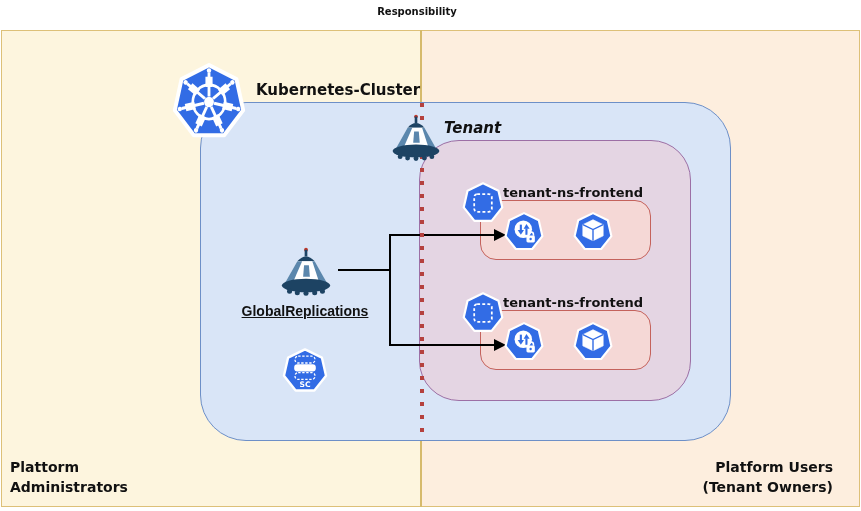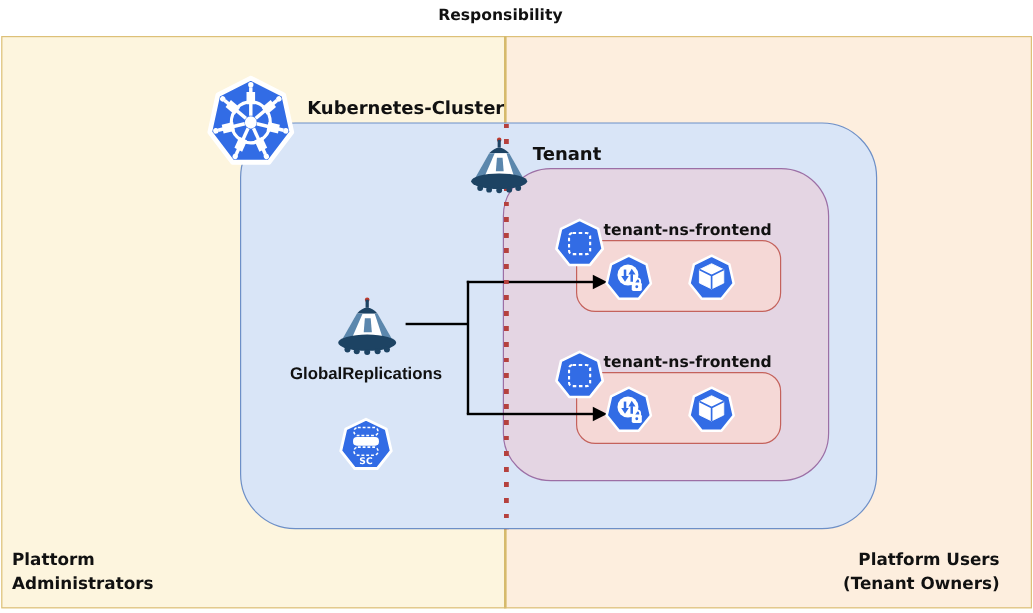--- a/index.html
+++ b/index.html
@@ -5,44 +5,44 @@
   html,body{margin:0;padding:0;background:#ffffff;}
   #stage{
     position:relative;width:861px;height:511px;overflow:hidden;
     font-family:"DejaVu Sans",sans-serif;color:#111;background:#ffffff;
   }
   .abs{position:absolute;}
   .zone{box-sizing:border-box;border:1.5px solid #ddc078;}
   #zone-left{left:1px;top:30px;width:420px;height:477px;background:#fdf5de;}
   #zone-right{left:421px;top:30px;width:439px;height:477px;background:#fdeede;}
   #divider{left:420px;top:30px;width:2px;height:477px;background:#d6ba6c;}
-  #title{top:6px;left:417px;transform:translateX(-50%);font-size:13px;font-weight:bold;white-space:nowrap;}
+  #title{top:6px;left:417px;transform:translateX(-50%);font-size:10px;font-weight:bold;white-space:nowrap;}
   #cluster-box{
     left:200px;top:102px;width:531px;height:339px;border-radius:46px;
     background:#d9e5f7;border:1.5px solid #6d8fc7;box-sizing:border-box;
   }
   #responsibility-line{
     left:420px;top:103px;width:4px;height:338px;
     background:repeating-linear-gradient(to bottom,#b5413e 0 4px,transparent 4px 13px);
     z-index:6;
   }
   #tenant-box{
     left:419px;top:140px;width:272px;height:261px;border-radius:40px;
     background:#e4d5e3;border:1.5px solid #9c6fa5;box-sizing:border-box;z-index:4;
   }
   .ns-box{
     width:171px;height:60px;border-radius:16px;background:#f5d8d6;
     border:1.5px solid #c4625c;box-sizing:border-box;z-index:5;
   }
   .lbl{font-weight:bold;white-space:nowrap;z-index:8;}
   #k8s-label{left:256px;top:81px;font-size:15px;text-align:center;}
-  #tenant-label{left:444px;top:119px;font-size:15px;}
+  #tenant-label{left:444px;top:119px;font-size:15px;font-style:italic;}
   .ns-label{font-size:13px;}
   #gr-label{left:305px;top:303px;transform:translateX(-50%);font-size:14px;
-    font-family:"Liberation Sans",sans-serif;}
+    font-family:"Liberation Sans",sans-serif;text-decoration:underline;}
   #bl-label{left:10px;top:457px;font-size:14px;line-height:20px;}
   #br-label{right:28px;top:457px;font-size:14px;line-height:20px;text-align:right;}
   .icon{z-index:7;}
   .conn{background:#000;z-index:6;}
   .arrowhead{
     width:0;height:0;border-left:12px solid #000;
     border-top:6px solid transparent;border-bottom:6px solid transparent;z-index:6;
   }
 </style>
 </head>

